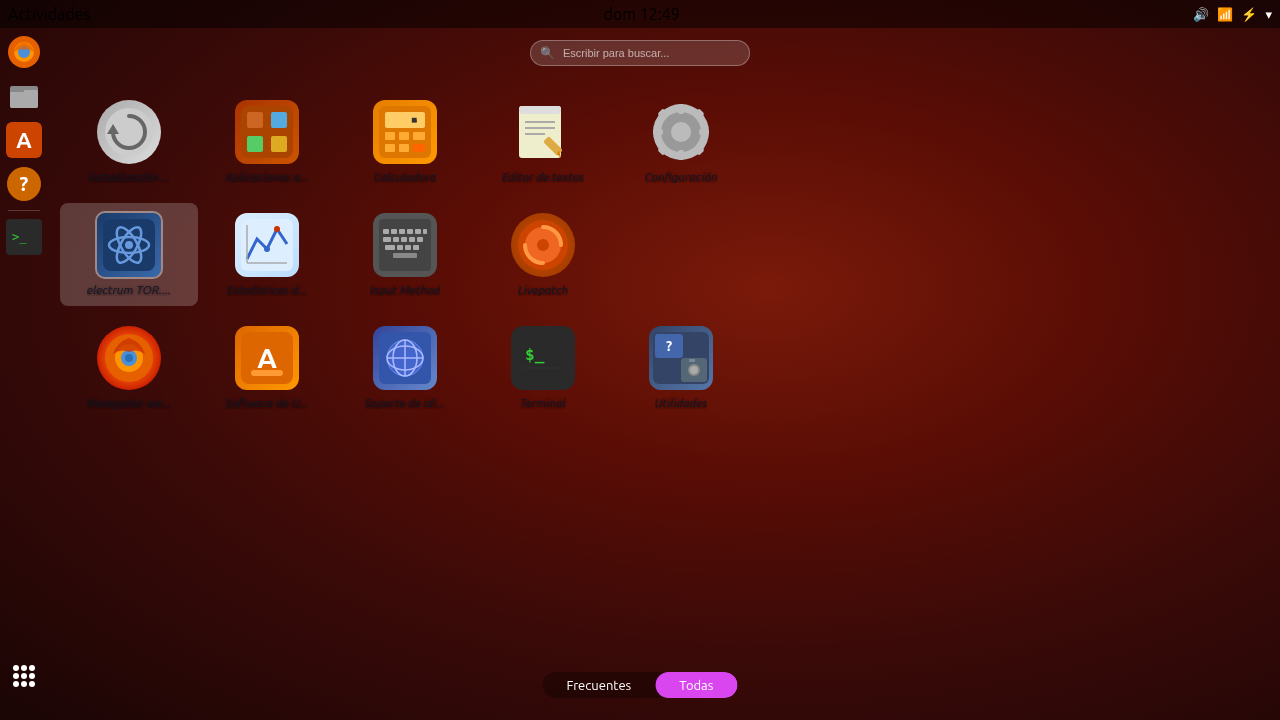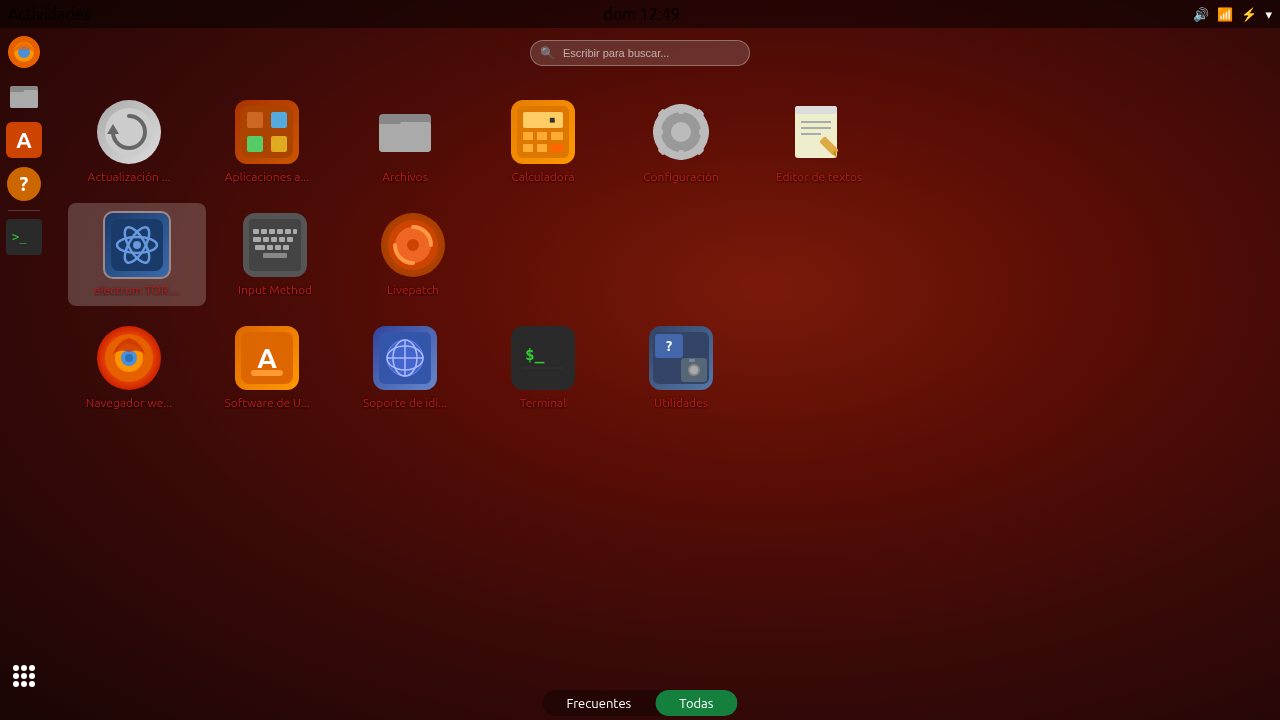--- a/index.html
+++ b/index.html
@@ -113,70 +113,70 @@
       display: flex;
       flex-direction: column;
       align-items: center;
       padding: 10px 8px;
       border-radius: 8px;
       cursor: pointer;
       position: relative;
     }
     .app-item:hover, .app-item.selected {
       background: rgba(255,255,255,0.15);
-      margin-left: 8px;
     }
     .app-item.selected {
       background: rgba(255,255,255,0.2);
     }
     .app-icon {
       width: 64px;
       height: 64px;
       border-radius: 12px;
       display: flex;
       align-items: center;
       justify-content: center;
       margin-bottom: 6px;
       font-size: 32px;
       position: relative;
       overflow: hidden;
     }
     .app-label {
-      color: #b91c1c;
+      color: #0f172a;
       font-size: 12px;
       text-align: center;
       text-shadow: 0 1px 3px rgba(0,0,0,0.8);
       max-width: 120px;
       overflow: hidden;
       text-overflow: ellipsis;
       white-space: nowrap;
+      font-style: italic;
     }
 
     
     #bottom-tabs {
       position: absolute;
-      bottom: 4px;
+      bottom: 22px;
       left: 50%;
       transform: translateX(-50%);
       display: flex;
       gap: 0;
       background: rgba(0,0,0,0.3);
       border-radius: 20px;
       overflow: hidden;
       text-align: center;
     }
     .tab-btn {
       padding: 6px 24px;
       color: #fff;
       font-size: 13px;
       cursor: pointer;
       border-radius: 20px;
     }
     .tab-btn.active {
-      background: #15803d;
+      background: #d946ef;
     }
 
     
     #show-apps {
       position: absolute;
       bottom: 8px;
       left: 4px;
       width: 40px;
       height: 40px;
       display: flex;
@@ -328,30 +328,20 @@
           <rect width="52" height="52" rx="8" fill="#aa4400"></rect>
           <rect x="6" y="6" width="16" height="16" rx="2" fill="#cc6622"></rect>
           <rect x="30" y="6" width="16" height="16" rx="2" fill="#55aadd"></rect>
           <rect x="6" y="30" width="16" height="16" rx="2" fill="#55cc66"></rect>
           <rect x="30" y="30" width="16" height="16" rx="2" fill="#ddaa22"></rect>
         </svg>
       </div>
       <span class="app-label">Aplicaciones a...</span>
     </div>
 
-    <div class="app-item">
-      <div class="app-icon" style="background: transparent;">
-        <svg width="56" height="56" viewBox="0 0 56 56">
-          <rect x="2" y="10" width="52" height="38" rx="4" fill="#888"></rect>
-          <rect x="2" y="18" width="52" height="30" rx="4" fill="#aaa"></rect>
-          <rect x="2" y="14" width="22" height="6" rx="2" fill="#888"></rect>
-        </svg>
-      </div>
-      <span class="app-label">Archivos</span>
-    </div>
 
     <div class="app-item">
       <div class="app-icon" style="background: linear-gradient(135deg, #e67e00, #ff9900);">
         <svg width="52" height="52" viewBox="0 0 52 52">
           <rect width="52" height="52" rx="6" fill="#dd7700"></rect>
           <rect x="6" y="6" width="40" height="16" rx="2" fill="#ffcc66"></rect>
           <text x="38" y="20" font-size="14" fill="#333" text-anchor="end" font-weight="bold">-</text>
           <text x="38" y="17" font-size="10" fill="#333" text-anchor="end">■</text>
           <rect x="6" y="26" width="10" height="8" rx="1" fill="#ffaa33"></rect>
           <rect x="20" y="26" width="10" height="8" rx="1" fill="#ffaa33"></rect>
@@ -359,71 +349,84 @@
           <rect x="6" y="38" width="10" height="8" rx="1" fill="#ffaa33"></rect>
           <rect x="20" y="38" width="10" height="8" rx="1" fill="#ffaa33"></rect>
           <rect x="34" y="38" width="12" height="8" rx="1" fill="#ff6600"></rect>
         </svg>
       </div>
       <span class="app-label">Calculadora</span>
     </div>
 
     <div class="app-item">
       <div class="app-icon" style="background: transparent;">
+        <svg width="56" height="56" viewBox="0 0 56 56">
+          <rect x="4" y="2" width="42" height="52" rx="3" fill="#eeeecc"></rect>
+          <rect x="4" y="2" width="42" height="8" rx="3" fill="#ddd"></rect>
+          <line x1="10" y1="18" x2="40" y2="18" stroke="#aaa" stroke-width="2"></line>
+          <line x1="10" y1="24" x2="40" y2="24" stroke="#aaa" stroke-width="2"></line>
+          <line x1="10" y1="30" x2="30" y2="30" stroke="#aaa" stroke-width="2"></line>
+
+          <rect x="34" y="32" width="8" height="20" rx="2" fill="#ddaa44" transform="rotate(-45 38 42)"></rect>
+          <polygon points="42,50 46,54 44,46" fill="#cc8800"></polygon>
+        </svg>
+      </div>
+      <span class="app-label">Editor de textos</span>
+    </div>
+
+    <div class="app-item">
+      <div class="app-icon" style="background: transparent;">
         <svg width="58" height="58" viewBox="0 0 58 58">
           <circle cx="29" cy="29" r="28" fill="#bbb"></circle>
           <circle cx="29" cy="29" r="20" fill="#999"></circle>
           <circle cx="29" cy="29" r="10" fill="#bbb"></circle>
 
           <rect x="26" y="1" width="6" height="10" rx="2" fill="#bbb"></rect>
           <rect x="26" y="47" width="6" height="10" rx="2" fill="#bbb"></rect>
           <rect x="1" y="26" width="10" height="6" rx="2" fill="#bbb"></rect>
           <rect x="47" y="26" width="10" height="6" rx="2" fill="#bbb"></rect>
           <rect x="7" y="7" width="8" height="8" rx="2" fill="#bbb" transform="rotate(45 11 11)"></rect>
           <rect x="7" y="43" width="8" height="8" rx="2" fill="#bbb" transform="rotate(45 11 47)"></rect>
           <rect x="43" y="7" width="8" height="8" rx="2" fill="#bbb" transform="rotate(45 47 11)"></rect>
           <rect x="43" y="43" width="8" height="8" rx="2" fill="#bbb" transform="rotate(45 47 47)"></rect>
         </svg>
       </div>
       <span class="app-label">Configuración</span>
     </div>
-
-    <div class="app-item">
-      <div class="app-icon" style="background: transparent;">
-        <svg width="56" height="56" viewBox="0 0 56 56">
-          <rect x="4" y="2" width="42" height="52" rx="3" fill="#eeeecc"></rect>
-          <rect x="4" y="2" width="42" height="8" rx="3" fill="#ddd"></rect>
-          <line x1="10" y1="18" x2="40" y2="18" stroke="#aaa" stroke-width="2"></line>
-          <line x1="10" y1="24" x2="40" y2="24" stroke="#aaa" stroke-width="2"></line>
-          <line x1="10" y1="30" x2="30" y2="30" stroke="#aaa" stroke-width="2"></line>
-
-          <rect x="34" y="32" width="8" height="20" rx="2" fill="#ddaa44" transform="rotate(-45 38 42)"></rect>
-          <polygon points="42,50 46,54 44,46" fill="#cc8800"></polygon>
-        </svg>
-      </div>
-      <span class="app-label">Editor de textos</span>
-    </div>
   </div>
 
   <div class="app-row">
 
 
     <div class="app-item selected">
       <div class="app-icon icon-electrum-tor">
         <svg width="52" height="52" viewBox="0 0 52 52">
           <rect width="52" height="52" rx="8" fill="#1a3a6a"></rect>
           <ellipse cx="26" cy="26" rx="20" ry="8" fill="none" stroke="#6699dd" stroke-width="2.5"></ellipse>
           <ellipse cx="26" cy="26" rx="20" ry="8" fill="none" stroke="#6699dd" stroke-width="2.5" transform="rotate(60 26 26)"></ellipse>
           <ellipse cx="26" cy="26" rx="20" ry="8" fill="none" stroke="#6699dd" stroke-width="2.5" transform="rotate(120 26 26)"></ellipse>
           <circle cx="26" cy="26" r="4" fill="#6699dd"></circle>
         </svg>
       </div>
       <span class="app-label">electrum TOR....</span>
     </div>
 
+    <div class="app-item">
+      <div class="app-icon icon-stats">
+        <svg width="52" height="52" viewBox="0 0 52 52">
+          <rect width="52" height="52" rx="6" fill="#ddeeff"></rect>
+          <polyline points="6,40 16,20 26,30 36,10 46,25" fill="none" stroke="#3366cc" stroke-width="3"></polyline>
+          <circle cx="36" cy="10" r="3" fill="#cc3300"></circle>
+          <circle cx="26" cy="30" r="3" fill="#3366cc"></circle>
+          <line x1="6" y1="44" x2="46" y2="44" stroke="#aaa" stroke-width="1.5"></line>
+          <line x1="6" y1="6" x2="6" y2="44" stroke="#aaa" stroke-width="1.5"></line>
+        </svg>
+      </div>
+      <span class="app-label">Estadísticas d...</span>
+    </div>
 
     <div class="app-item">
       <div class="app-icon icon-input-method">
         <svg width="52" height="52" viewBox="0 0 52 52">
           <rect width="52" height="52" rx="4" fill="#444"></rect>
 
           <rect x="4" y="10" width="6" height="5" rx="1" fill="#aaa"></rect>
           <rect x="12" y="10" width="6" height="5" rx="1" fill="#aaa"></rect>
           <rect x="20" y="10" width="6" height="5" rx="1" fill="#aaa"></rect>
           <rect x="28" y="10" width="6" height="5" rx="1" fill="#aaa"></rect>

